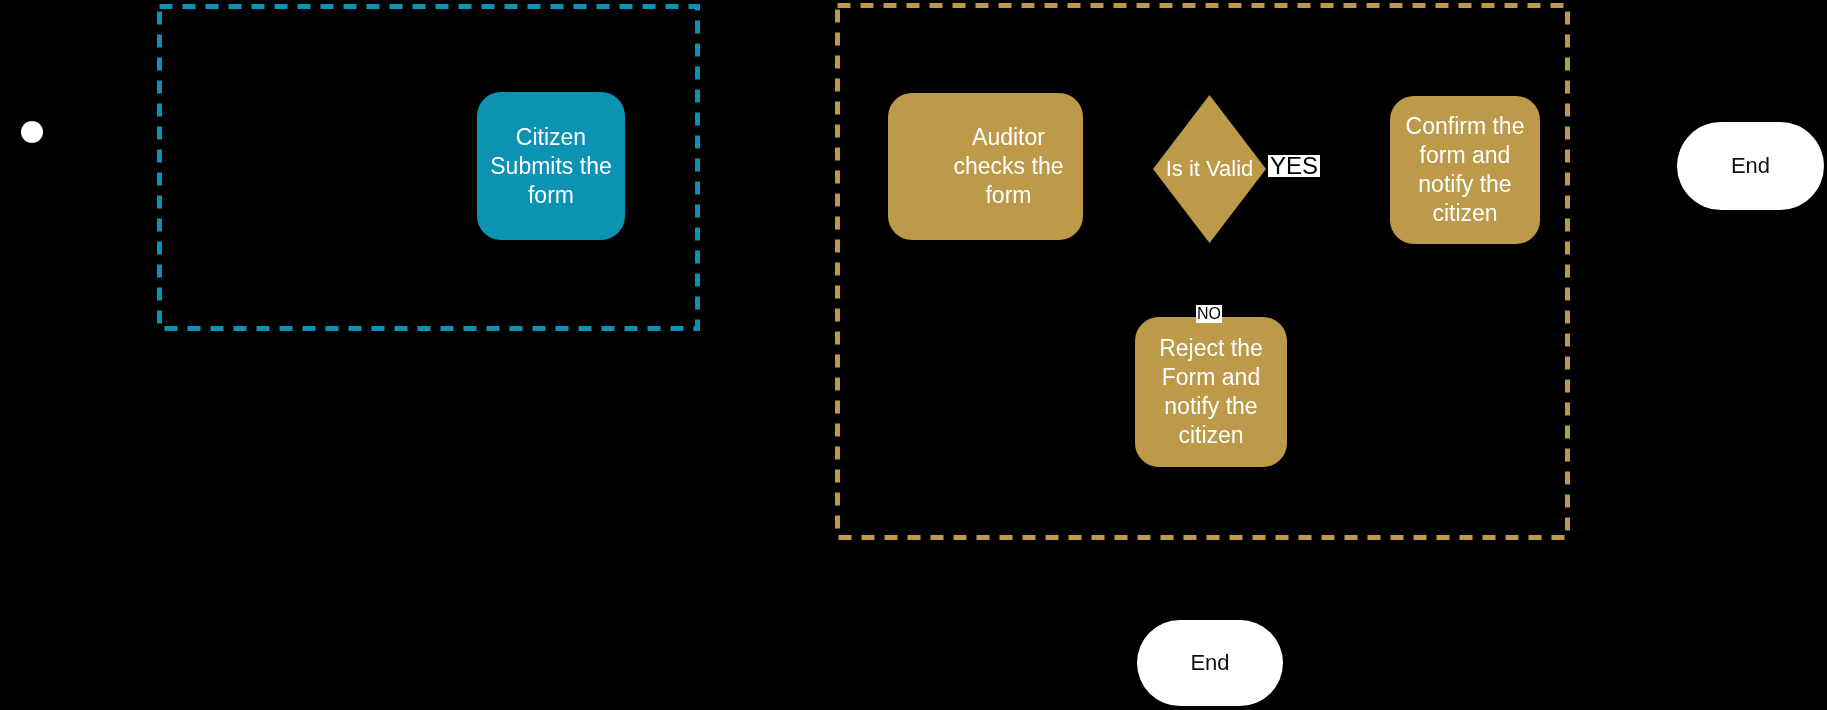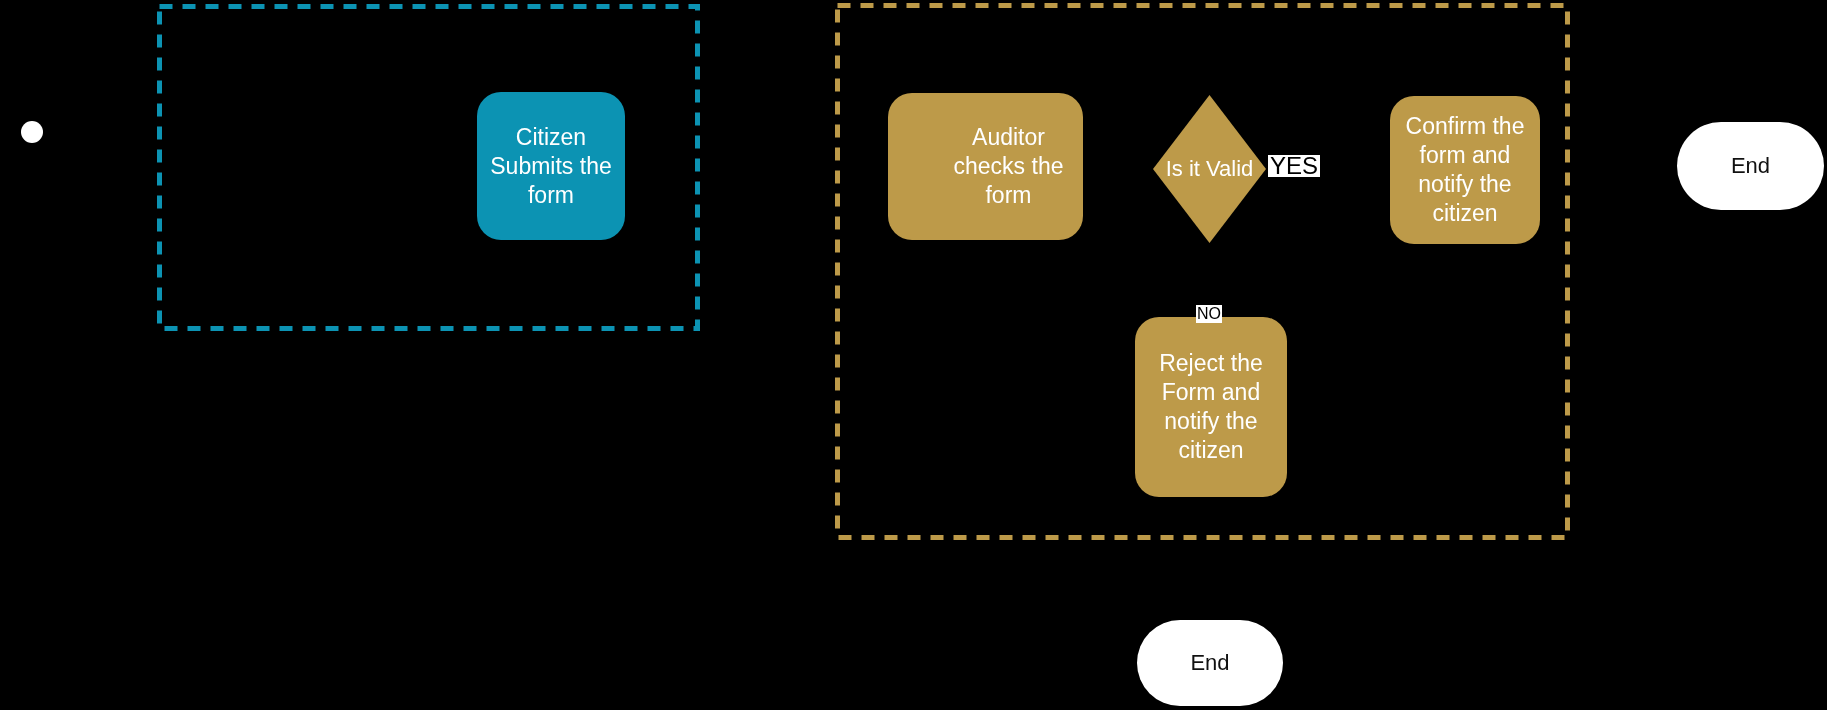--- a/index.html
+++ b/index.html
@@ -126,21 +126,21 @@
     <span class="label">Is it Valid</span>
   </div>
 
   <div class="node process gold" style="left:1390px; top:96px; width:150px; height:148px;">
     <span class="label">Confirm the
 form and
 notify the
 citizen</span>
   </div>
 
-  <div class="node process gold" style="left:1135px; top:317px; width:152px; height:180px;">
+  <div class="node process gold" style="left:1135px; top:317px; width:152px; height:150px;">
     <span class="label">Reject the
 Form and
 notify the
 citizen</span>
   </div>
 
   <span class="edge-label yes">YES</span>
   <span class="edge-label no">NO</span>
 
   <div class="node terminal" style="left:1677px; top:122px; width:147px; height:88px;">

